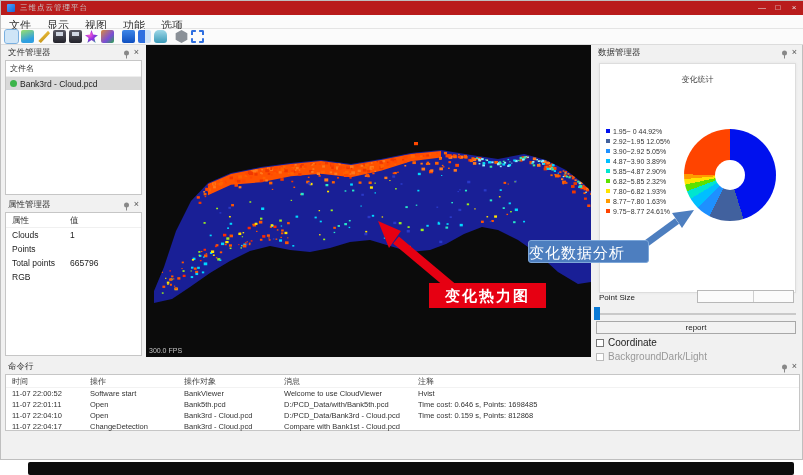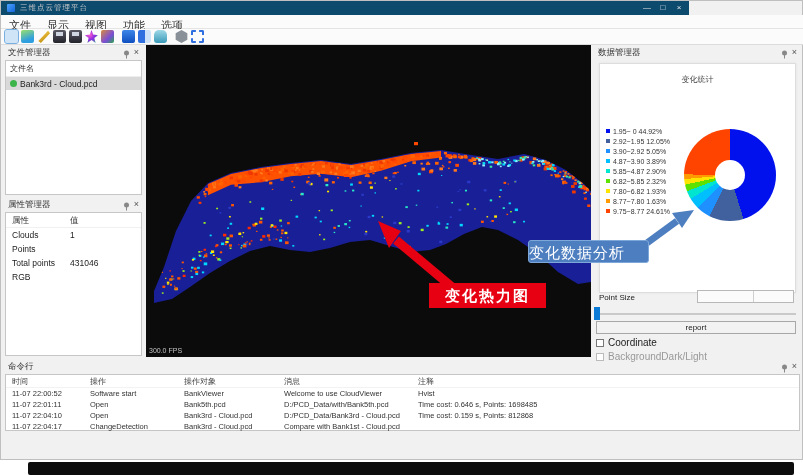--- a/index.html
+++ b/index.html
@@ -2,21 +2,21 @@
 <html><head>
 <meta charset="utf-8">
 <style>
   html,body{margin:0;padding:0}
   body{width:803px;height:475px;position:relative;overflow:hidden;background:#fff;
        font-family:"Liberation Sans","DejaVu Sans",sans-serif;color:#222;
        -webkit-font-smoothing:antialiased}
   #win{position:absolute;left:0;top:0;width:803px;height:460px;background:#f1f1f1;
        border:1px solid #bfbfbf;box-sizing:border-box}
   
-  #titlebar{position:absolute;left:0;top:0;width:688px;height:14px;background:#0c4a6e;
+  #titlebar{position:absolute;left:0;top:0;width:803px;height:14px;background:#b91c1c;
             display:flex;align-items:center}
   #appicon{width:8px;height:8px;margin:0 5px 0 6px;background:linear-gradient(135deg,#4aa3ff 0%,#1565d8 100%);border-radius:1px}
   #wintitle{font-size:7.5px;color:#c9c9c9;letter-spacing:1px}
   .winctl{width:16px;text-align:center;color:#e8e8e8;font-size:8px;line-height:14px;cursor:default}
   #winctls{margin-left:auto;display:flex;padding-right:2px}
   
   #menubar{position:absolute;left:0;top:14px;width:803px;height:13px;background:#fbfbfb;border-bottom:1px solid #e4e4e4}
   .menu-item{display:inline-block;font-size:11px;line-height:13px;padding:0 8px;color:#333}
   
   #toolbar{position:absolute;left:0;top:28px;width:803px;height:16px;background:#fbfbfb;border-bottom:1px solid #dcdcdc;display:flex;align-items:center;padding-left:4px;box-sizing:border-box}
@@ -154,21 +154,21 @@
       <div class="prop-row">
         <span class="c0">Clouds</span>
         <span class="c1">1</span>
       </div>
       <div class="prop-row">
         <span class="c0">Points</span>
         <span class="c1"></span>
       </div>
       <div class="prop-row">
         <span class="c0">Total points</span>
-        <span class="c1">431046</span>
+        <span class="c1">665796</span>
       </div>
       <div class="prop-row">
         <span class="c0">RGB</span>
         <span class="c1"></span>
       </div>
     </div>
 
   <div id="viewport">
     <svg id="cloud-svg" width="445" height="312" viewBox="0 0 445 312">
         <defs>

